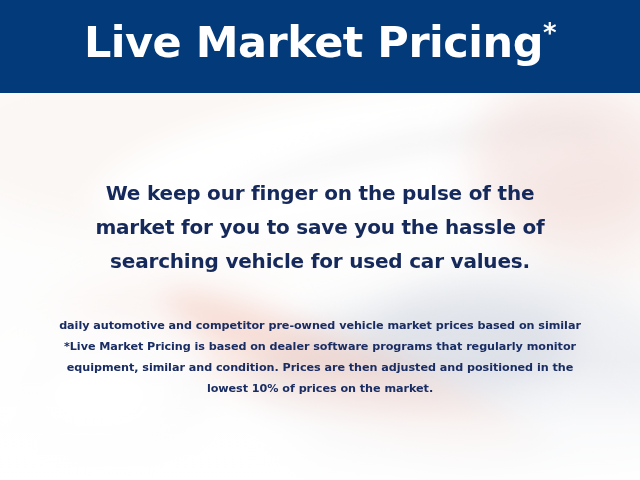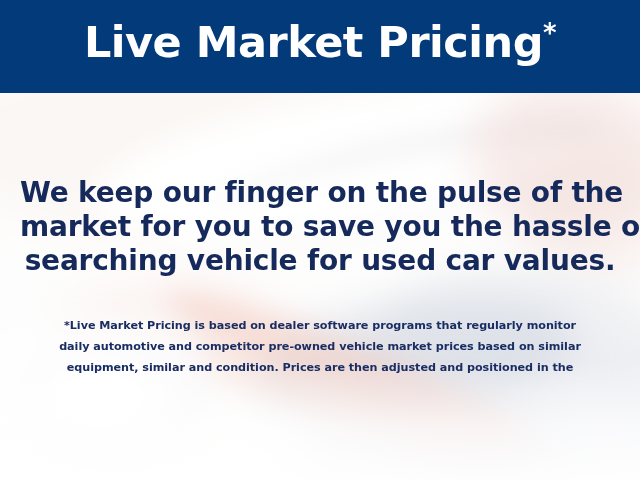--- a/index.html
+++ b/index.html
@@ -186,21 +186,21 @@
 
   
   #headline {
     position: absolute;
     left: 20px;
     top: 176px;
     width: 600px;
     text-align: center;
     color: #16295b;
     font-family: "DejaVu Sans", sans-serif;
-    font-size: 28px;
+    font-size: 20px;
     font-weight: bold;
     line-height: 34px;
     letter-spacing: -0.2px;
     z-index: 10;
   }
   #headline .hl-line {
     display: block;
     white-space: nowrap;
   }
 
@@ -254,18 +254,19 @@
     <div id="header-title"><span>Live Market Pricing</span><span class="asterisk">*</span></div>
   </div>
 
   <div id="headline">
     <span class="hl-line">We keep our finger on the pulse of the</span>
     <span class="hl-line">market for you to save you the hassle of</span>
     <span class="hl-line">searching vehicle for used car values.</span>
   </div>
 
   <div id="fineprint">
+    <span class="fp-line">daily automotive and competitor pre-owned vehicle market prices based on similar</span>
     <span class="fp-line">*Live Market Pricing is based on dealer software programs that regularly monitor</span>
-    <span class="fp-line">daily automotive and competitor pre-owned vehicle market prices based on similar</span>
     <span class="fp-line">equipment, similar and condition. Prices are then adjusted and positioned in the</span>
+    <span class="fp-line">lowest 10% of prices on the market.</span>
   </div>
 
 </div>
 
 </body></html>

